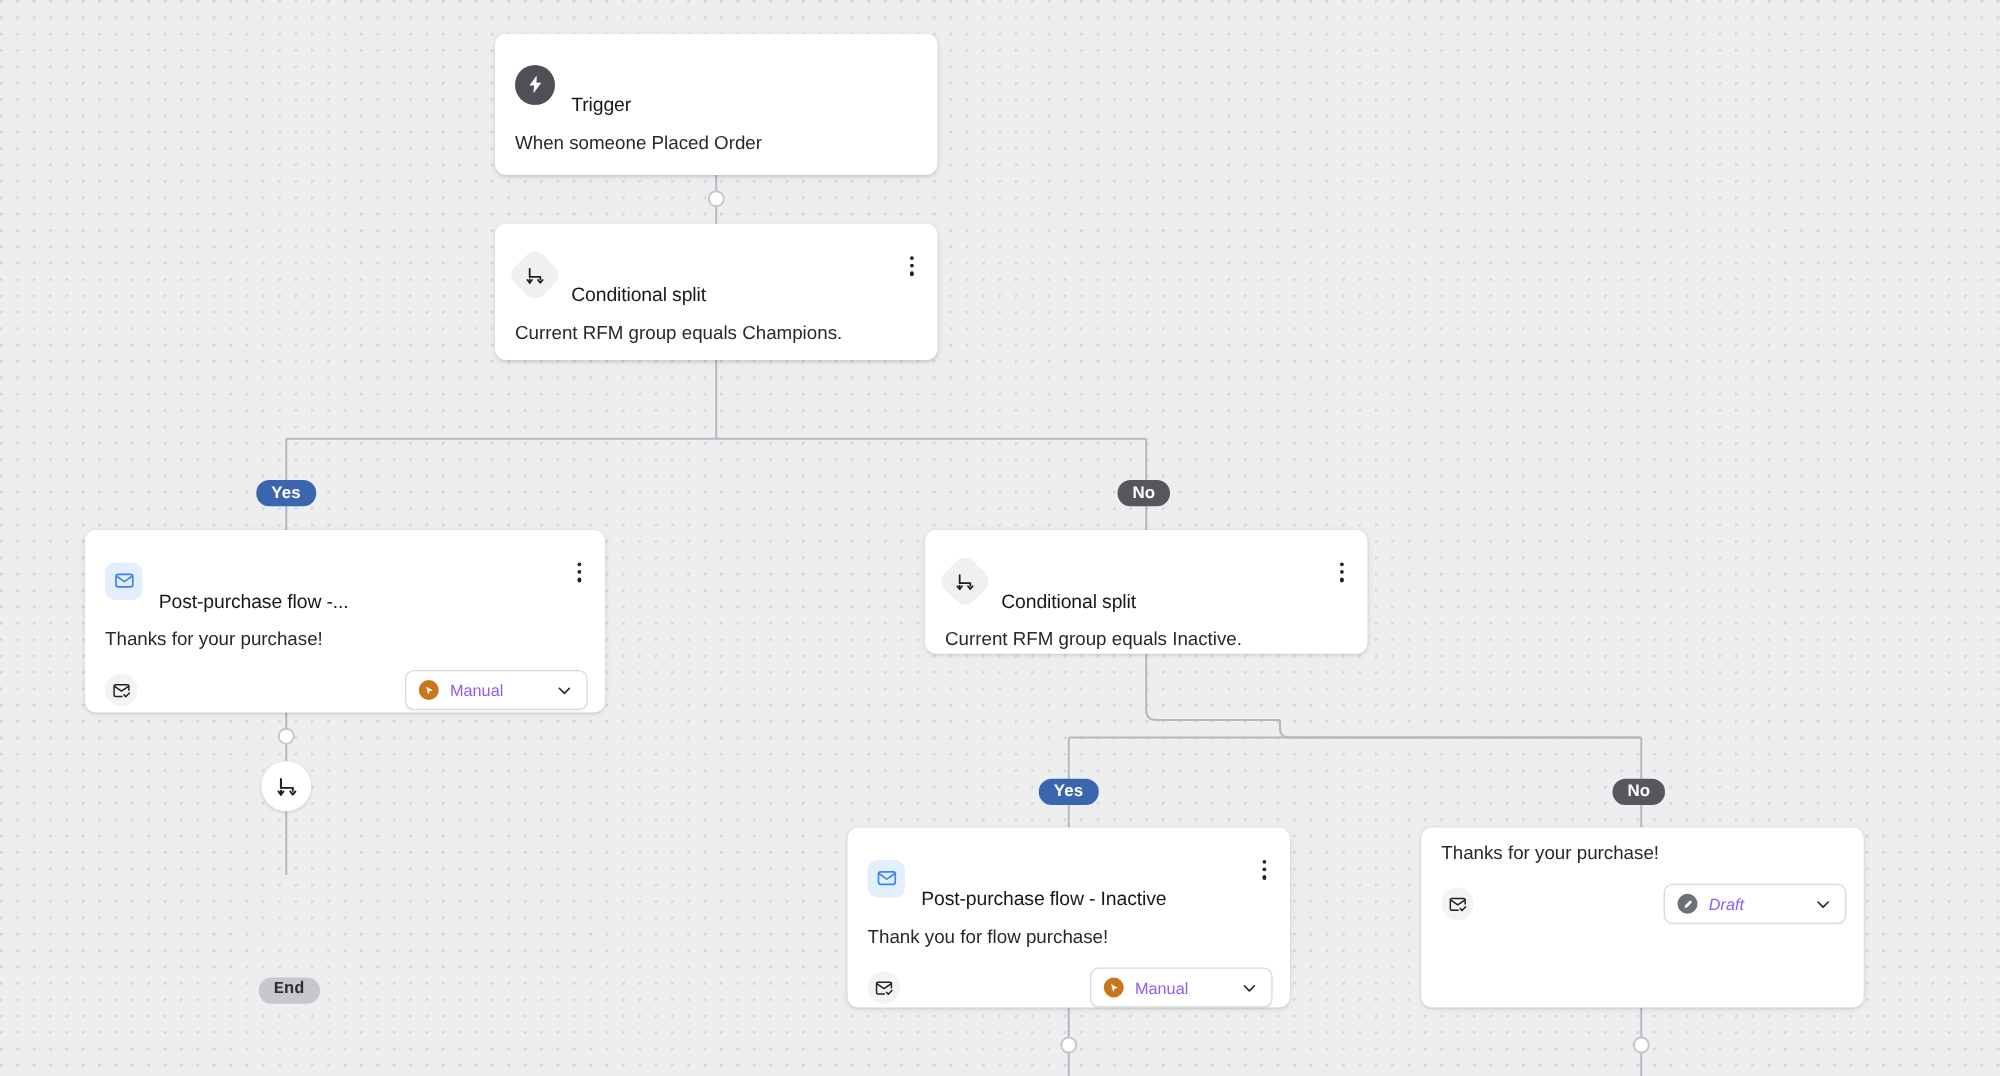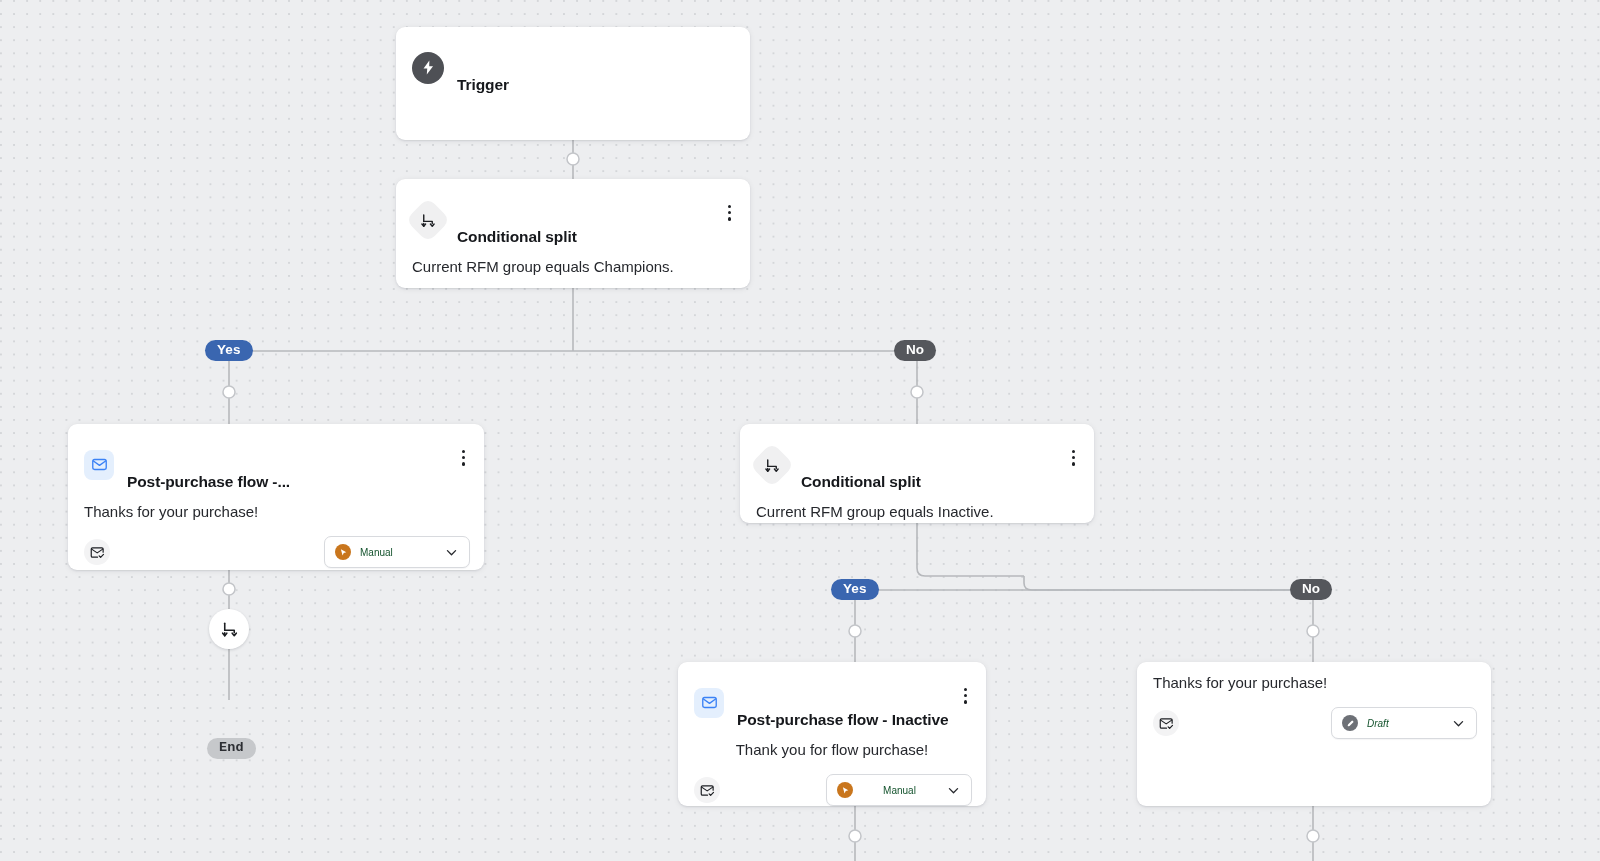--- a/index.html
+++ b/index.html
@@ -37,21 +37,21 @@
     box-sizing: border-box;
   }
   .card-head {
     display: flex;
     align-items: center;
     padding: 14px 16px 0 16px;
     position: relative;
   }
   .card-title {
     font-size: 15.5px;
-    font-weight: bold;
+    font-weight: normal;
     color: #16181c;
     margin-left: 13px;
     letter-spacing: -0.1px;
     white-space: nowrap;
     overflow: hidden;
     margin-top: 35px;
   }
   .card-body {
     padding: 11px 16px 0 16px;
     font-size: 15px;
@@ -117,22 +117,22 @@
     align-items: center;
     gap: 9px;
     background: #fff;
     border: 1px solid #d8dade;
     border-radius: 7px;
     padding: 7px 10px 7px 10px;
     cursor: pointer;
     box-shadow: 0 1px 1px rgba(16,24,40,.04);
   }
   .status-label {
-    font-size: 10px;
-    color: #14532d;
+    font-size: 13px;
+    color: #8b5cf6;
     flex: 1;
   }
   .dot-manual {
     width: 16px; height: 16px; border-radius: 50%;
     background: #c9761d;
     display: flex; align-items: center; justify-content: center;
     flex: none;
   }
   .dot-draft {
     width: 16px; height: 16px; border-radius: 50%;
@@ -143,20 +143,21 @@
   
   .pill {
     position: absolute;
     border-radius: 11px;
     font-size: 13.5px;
     font-weight: bold;
     color: #ffffff;
     padding: 3px 12px 4px 12px;
     line-height: 14px;
     letter-spacing: .1px;
+    margin-top: 44px;
   }
   .pill-yes { background: #3a66b0; }
   .pill-no  { background: #55575c; }
   .pill-end { background: #c6c8cb; color: #2c2e33; }
   
   .split-node {
     position: absolute;
     width: 40px; height: 40px;
     border-radius: 50%;
     background: #ffffff;
@@ -213,20 +214,21 @@
 
   <div class="card" style="left:396px; top:27px; width:354px; height:113px;">
     <div class="card-head">
       <span class="ic-trigger">
         <svg width="17" height="17" viewBox="0 0 24 24" fill="#ffffff">
           <path d="M13.2 2 L5 13.4 h5.2 L9.6 22 L18.4 10.3 h-5.4 Z"></path>
         </svg>
       </span>
       <span class="card-title">Trigger</span>
     </div>
+    <div class="card-body">When someone Placed Order</div>
   </div>
 
   <div class="card" style="left:396px; top:179px; width:354px; height:109px;">
     <div class="card-head">
       <span class="ic-split">
         <svg width="17" height="17" viewBox="0 0 24 24" fill="none" stroke="#1d1f23" stroke-width="2" stroke-linecap="round" stroke-linejoin="round">
           <path d="M6 4 v9"></path>
             <path d="M6 20 l0 -4"></path>
           <path d="M6 13 h12 v3"></path>
           <path d="M3.4 16.6 L6 19.8 L8.6 16.6"></path>
@@ -313,21 +315,21 @@
           <i></i>
           <i></i>
       </span>
     </div>
     <div class="card-body">Current RFM group equals Inactive.</div>
   </div>
 
   <div class="pill pill-yes" style="left:831px; top:579px;">Yes</div>
   <div class="pill pill-no" style="left:1290px; top:579px;">No</div>
 
-  <div class="card" style="left:678px; top:662px; width:308px; height:144px;text-align:center;">
+  <div class="card" style="left:678px; top:662px; width:354px; height:144px;">
     <div class="card-head">
       <span class="ic-mail">
         <svg width="17" height="17" viewBox="0 0 24 24" fill="none" stroke="#3b82f6" stroke-width="1.9" stroke-linecap="round" stroke-linejoin="round">
           <rect x="2.5" y="5" width="19" height="14" rx="2.6"></rect>
           <path d="M3.4 7 L12 13.2 L20.6 7"></path>
         </svg>
       </span>
       <span class="card-title" style="max-width:248px;">Post-purchase flow - Inactive</span>
       <span class="kebab">
         <i></i>

